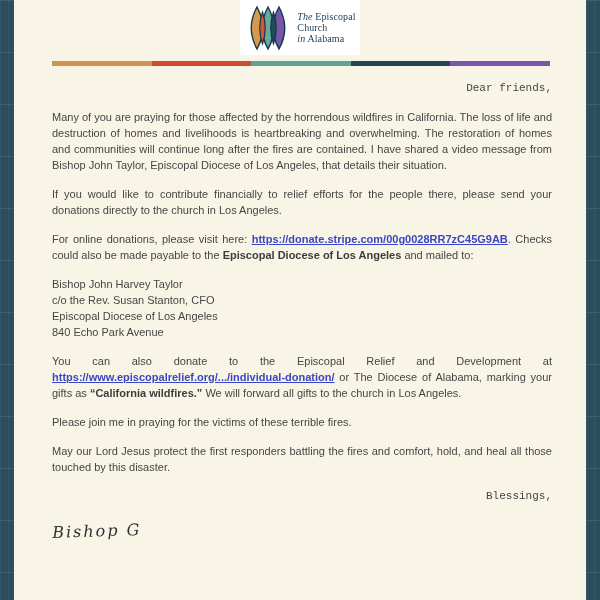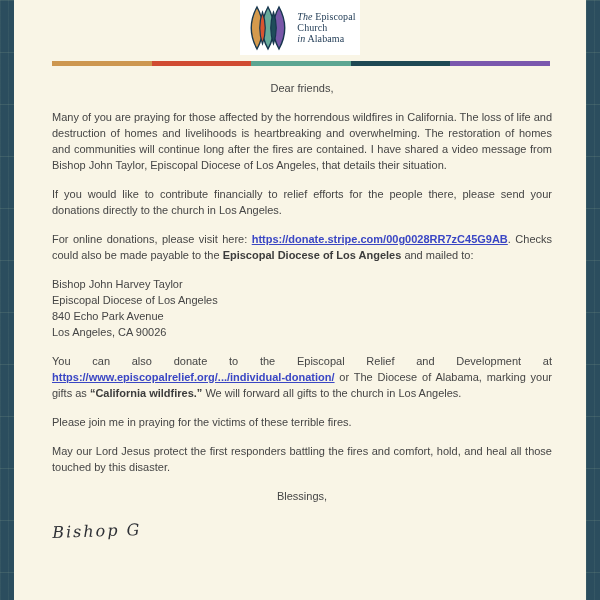--- a/index.html
+++ b/index.html
@@ -33,21 +33,21 @@
   .divider{
     position:absolute;top:61px;left:38px;right:36px;height:5px;
     display:flex;
   }
   .divider .seg{flex:1 1 0;height:100%;}
   .letter{
     position:absolute;top:80px;left:38px;right:34px;
     font-size:11px;line-height:16px;color:#454545;
   }
   .para{margin:0 0 13px 0;text-align:justify;}
-  .para.no-just{text-align:center;}
+  .para.no-just{text-align:right;font-family:Liberation Mono, monospace;}
   .addr{margin:0 0 13px 0;}
   .addr div{white-space:nowrap;}
   .letter a{color:#3a46c4;text-decoration:underline;font-weight:bold;margin-top:25px;}
   .letter b{color:#3c3c3c;}
   .signature{
     margin-top:8px;
     font-family:"DejaVu Serif", serif;font-style:italic;
     font-size:16px;color:#2f3136;
     transform:rotate(-2deg);transform-origin:left top;
     letter-spacing:2px;display:inline-block;
@@ -80,19 +80,19 @@
     <div class="divider" id="divider">
         <div class="seg" style="background: rgb(205, 151, 80);"></div>
         <div class="seg" style="background: rgb(208, 75, 50);"></div>
         <div class="seg" style="background: rgb(92, 165, 145);"></div>
         <div class="seg" style="background: rgb(31, 72, 83);"></div>
         <div class="seg" style="background: rgb(122, 87, 173);"></div>
       </div>
 
     <div class="letter" id="letter-body"><p class="para no-just"><span>Dear friends,</span></p><p class="para"><span>Many of you are praying for those affected by the horrendous wildfires in California. The loss of life and destruction of homes and livelihoods is heartbreaking and overwhelming. The restoration of homes and communities will continue long after the fires are contained. I have shared a video message from Bishop John Taylor, Episcopal Diocese of Los Angeles, that details their situation.</span></p><p class="para"><span>If you would like to contribute financially to relief efforts for the people there, please send your donations directly to the church in Los Angeles.</span></p><p class="para"><span>For online donations, please visit here: </span><a href="#">https://donate.stripe.com/00g0028RR7zC45G9AB</a><span>. Checks could also be made payable to the </span><b>Episcopal Diocese of Los Angeles</b><span> and mailed to:</span></p><div class="addr">
           <div>Bishop John Harvey Taylor</div>
+          <div>c/o the Rev. Susan Stanton, CFO</div>
           <div>Episcopal Diocese of Los Angeles</div>
           <div>840 Echo Park Avenue</div>
-          <div>Los Angeles, CA 90026</div>
         </div><p class="para"><span>You can also donate to the Episcopal Relief and Development at </span><a href="#">https://www.episcopalrelief.org/.../individual-donation/</a><span> or The Diocese of Alabama, marking your gifts as </span><b>“California wildfires.”</b><span> We will forward all gifts to the church in Los Angeles.</span></p><p class="para"><span>Please join me in praying for the victims of these terrible fires.</span></p><p class="para"><span>May our Lord Jesus protect the first responders battling the fires and comfort, hold, and heal all those touched by this disaster.</span></p><p class="para no-just"><span>Blessings,</span></p><div class="signature">Bishop G</div></div>
 
   </div>
 </div>
 
 </body></html>

